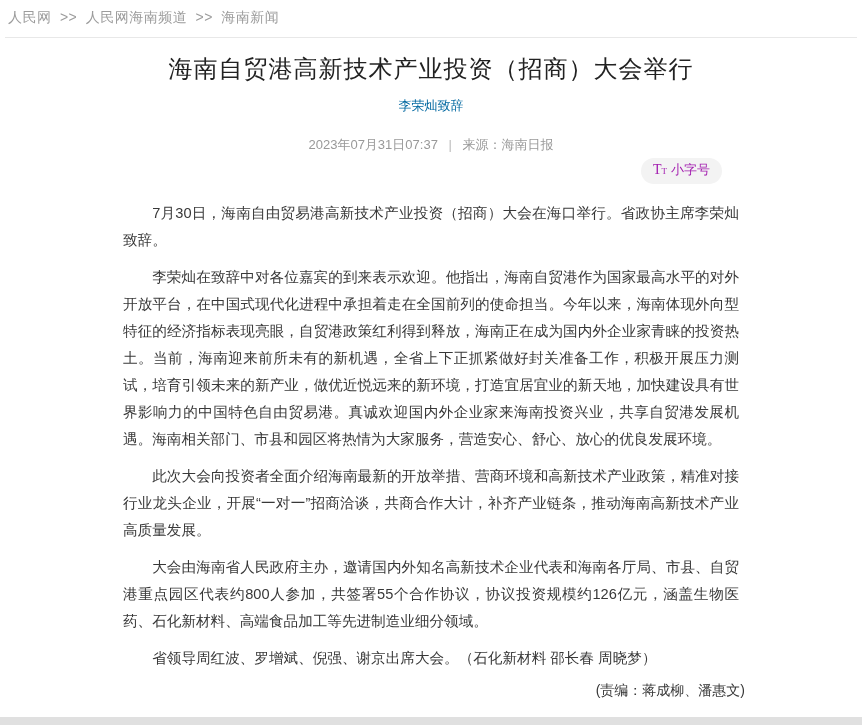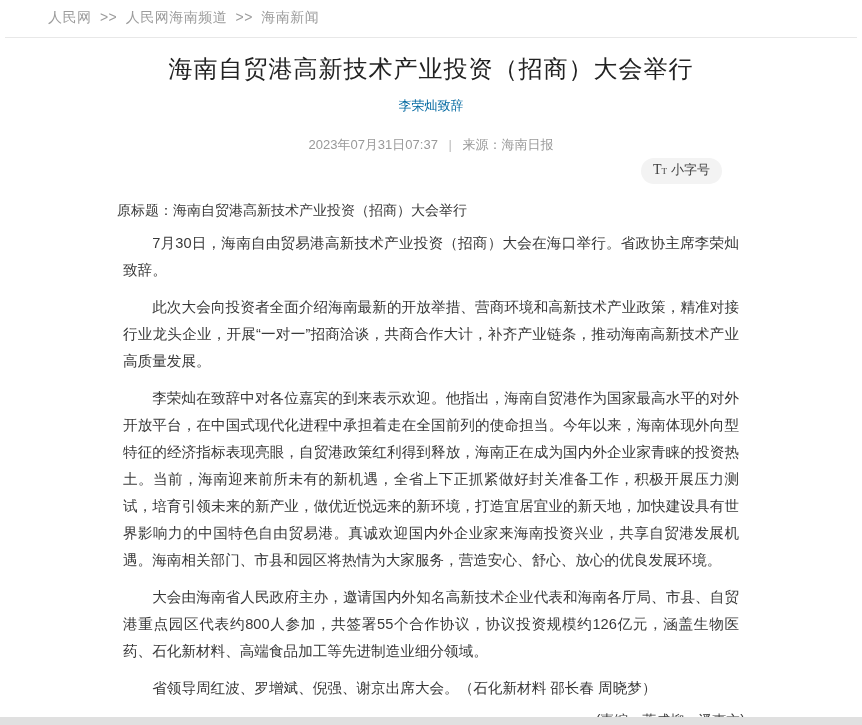--- a/index.html
+++ b/index.html
@@ -10,21 +10,20 @@
     font-family: "Liberation Sans", "DejaVu Sans", sans-serif;
     position: relative;
     overflow: hidden;
   }
   
   .breadcrumb {
     padding: 9px 0 0 8px;
     font-size: 14px;
     color: #9c9c9c;
     letter-spacing: 0.5px;
-    margin-left: 40px;
   }
   .breadcrumb .crumb { color: #9c9c9c; text-decoration: none; cursor: pointer; }
   .breadcrumb .sep { margin: 0 4px; color: #9c9c9c; }
   .top-divider {
     border: none;
     border-top: 1px solid #e8e8e8;
     margin: 10px 5px 0 5px;
     height: 0;
   }
   
@@ -58,21 +57,21 @@
     text-align: right;
     height: 26px;
   }
   .font-size-pill {
     display: inline-block;
     margin-right: 23px;
     background: #f3f3f3;
     border-radius: 13px;
     padding: 4px 12px 5px;
     font-size: 13px;
-    color: #404040;
+    color: #a21caf;
     cursor: pointer;
     line-height: 15px;
   }
   .tt-icon { font-family: "Liberation Serif", "DejaVu Serif", serif; margin-right: 4px; }
   .tt-icon .tt-big { font-size: 14px; }
   .tt-icon .tt-small { font-size: 9px; }
   
   .article-body {
     width: 628px;
     margin: 16px auto 0;
@@ -128,22 +127,21 @@
   <span>来源：</span><a class="source-link">海南日报</a>
 </div>
 
 <div class="toolbar">
   <span class="font-size-pill">
     <span class="tt-icon"><span class="tt-big">T</span><span class="tt-small">T</span></span><span>小字号</span>
   </span>
 </div>
 
 <div class="article-body">
-  <p class="original-title">原标题：海南自贸港高新技术产业投资（招商）大会举行</p>
   <p class="para">7月30日，海南自由贸易港高新技术产业投资（招商）大会在海口举行。省政协主席李荣灿致辞。</p>
+  <p class="para">李荣灿在致辞中对各位嘉宾的到来表示欢迎。他指出，海南自贸港作为国家最高水平的对外开放平台，在中国式现代化进程中承担着走在全国前列的使命担当。今年以来，海南体现外向型特征的经济指标表现亮眼，自贸港政策红利得到释放，海南正在成为国内外企业家青睐的投资热土。当前，海南迎来前所未有的新机遇，全省上下正抓紧做好封关准备工作，积极开展压力测试，培育引领未来的新产业，做优近悦远来的新环境，打造宜居宜业的新天地，加快建设具有世界影响力的中国特色自由贸易港。真诚欢迎国内外企业家来海南投资兴业，共享自贸港发展机遇。海南相关部门、市县和园区将热情为大家服务，营造安心、舒心、放心的优良发展环境。</p>
   <p class="para">此次大会向投资者全面介绍海南最新的开放举措、营商环境和高新技术产业政策，精准对接行业龙头企业，开展“一对一”招商洽谈，共商合作大计，补齐产业链条，推动海南高新技术产业高质量发展。</p>
-  <p class="para">李荣灿在致辞中对各位嘉宾的到来表示欢迎。他指出，海南自贸港作为国家最高水平的对外开放平台，在中国式现代化进程中承担着走在全国前列的使命担当。今年以来，海南体现外向型特征的经济指标表现亮眼，自贸港政策红利得到释放，海南正在成为国内外企业家青睐的投资热土。当前，海南迎来前所未有的新机遇，全省上下正抓紧做好封关准备工作，积极开展压力测试，培育引领未来的新产业，做优近悦远来的新环境，打造宜居宜业的新天地，加快建设具有世界影响力的中国特色自由贸易港。真诚欢迎国内外企业家来海南投资兴业，共享自贸港发展机遇。海南相关部门、市县和园区将热情为大家服务，营造安心、舒心、放心的优良发展环境。</p>
   <p class="para">大会由海南省人民政府主办，邀请国内外知名高新技术企业代表和海南各厅局、市县、自贸港重点园区代表约800人参加，共签署55个合作协议，协议投资规模约126亿元，涵盖生物医药、石化新材料、高端食品加工等先进制造业细分领域。</p>
   <p class="para">省领导周红波、罗增斌、倪强、谢京出席大会。（石化新材料 邵长春 周晓梦）</p>
   <div class="editors">(责编：蒋成柳、潘惠文)</div>
 </div>
 
 <div class="bottom-strip"></div>
 
 </body></html>

